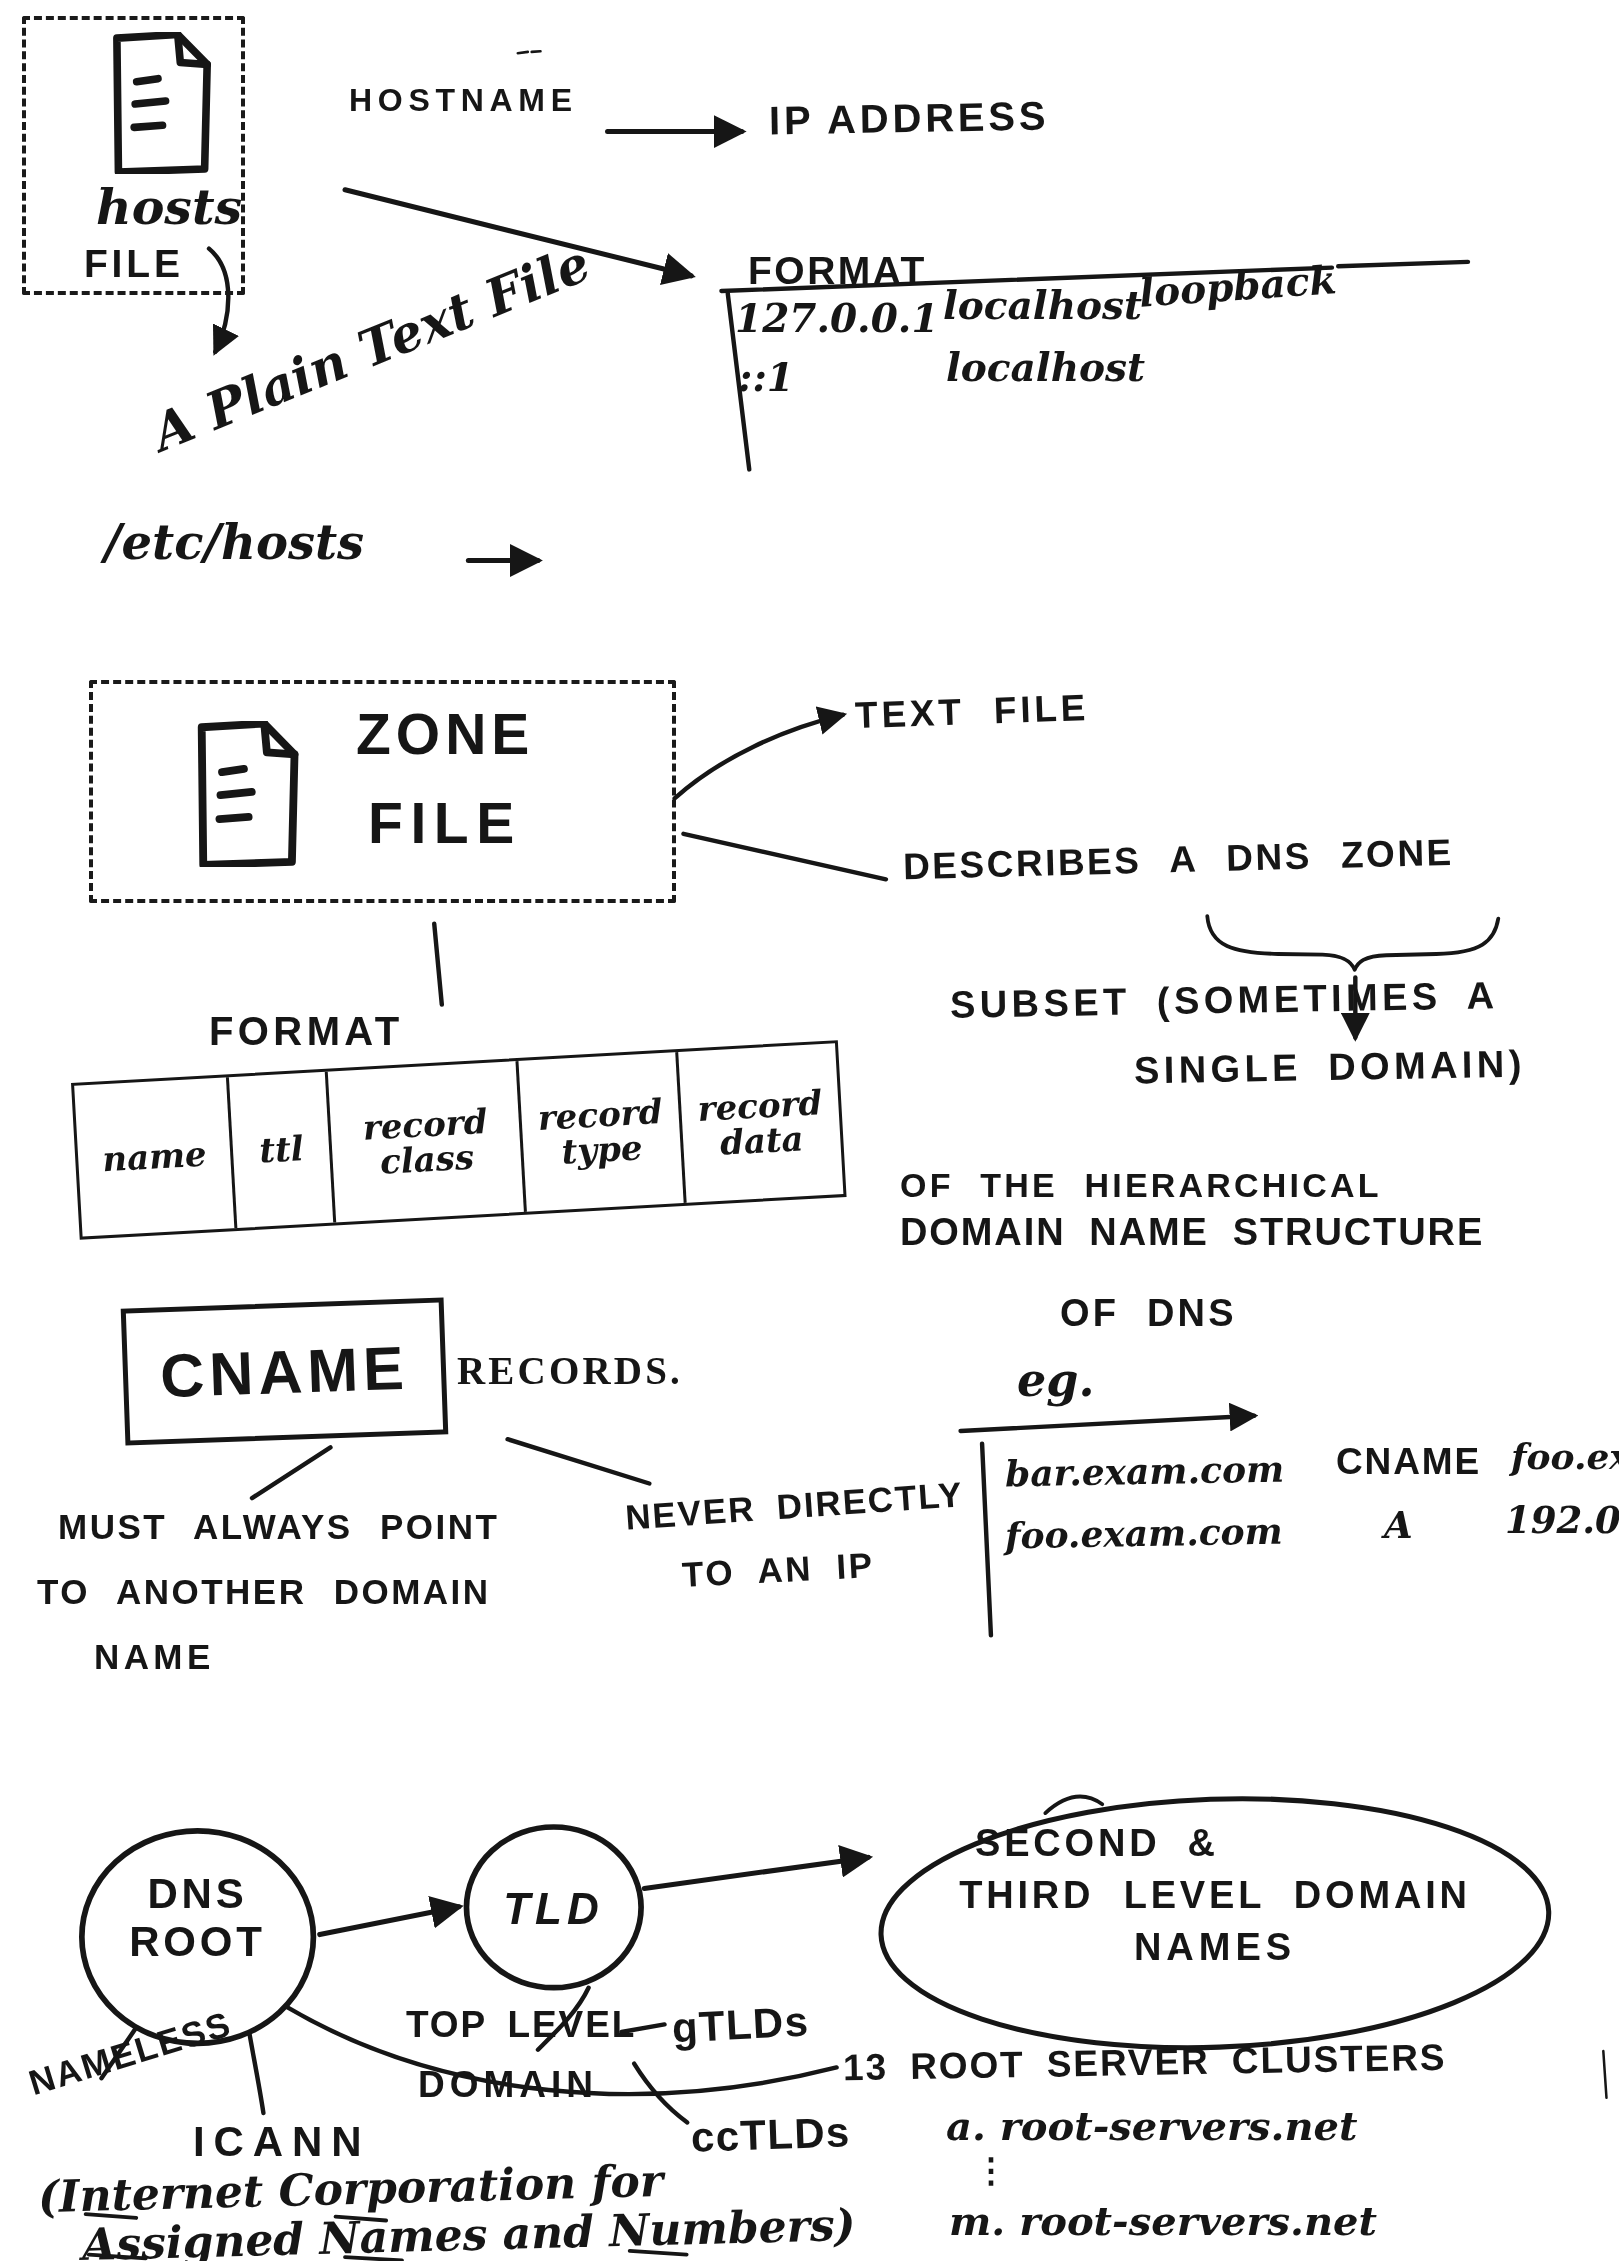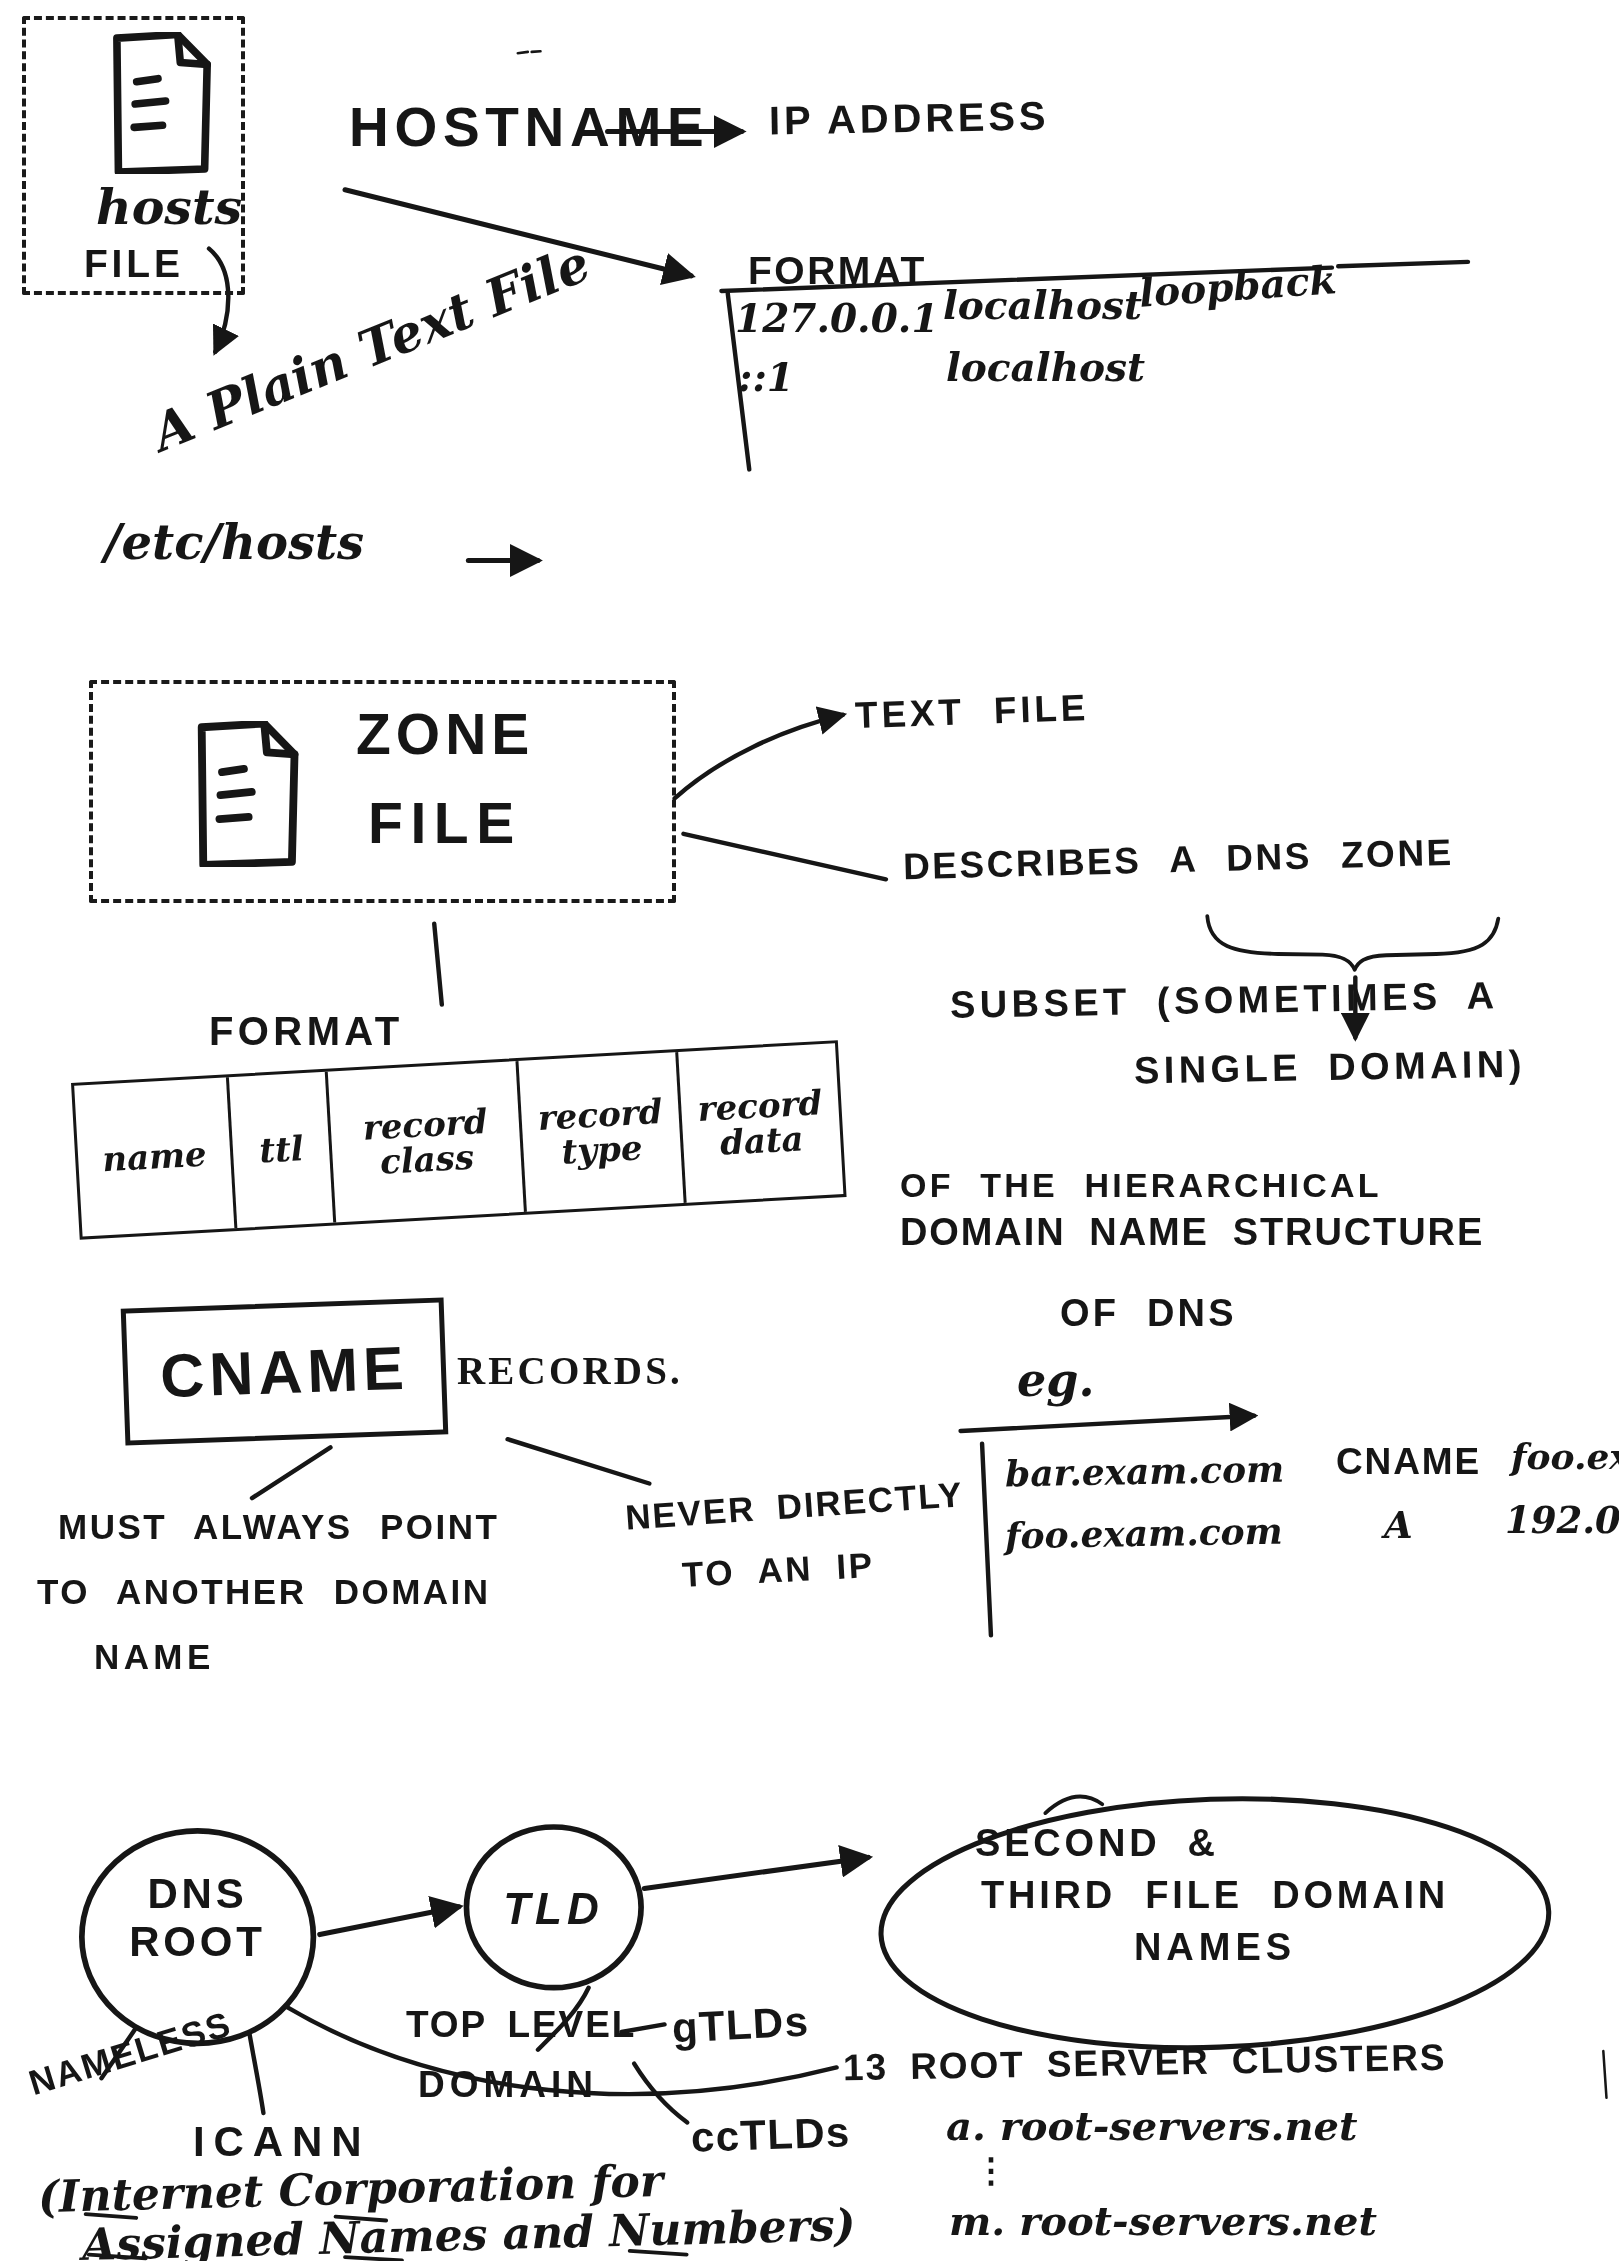--- a/index.html
+++ b/index.html
@@ -77,21 +77,21 @@
   <svg class="docicon" style="left:104px;top:32px;" width="111" height="142" viewBox="0 0 200 280">
     <g stroke="#161616" fill="none" stroke-width="15" stroke-linecap="round" stroke-linejoin="round">
       <path d="M16 12 L136 5 L194 64 L189 270 L19 276 Z"></path>
       <path d="M136 5 L141 60 L194 64"></path>
       <path d="M55 98 L97 92 M52 142 L112 136 M50 188 L106 184"></path>
     </g>
   </svg>
   <div class="t script" style="left:96px;top:178px;font-size:49px;">hosts</div>
   <div class="t print" style="left:84px;top:242px;font-size:39px;letter-spacing:3.8px;">FILE</div>
 
-  <div class="t print" style="left:349px;top:95px;font-size:55px;letter-spacing:5.7px;">HOSTNAME</div>
+  <div class="t print" style="left:349px;top:82px;font-size:32px;letter-spacing:5.7px;">HOSTNAME</div>
   <div class="t print" style="left:769px;top:96px;font-size:40px;letter-spacing:3.8px;transform:rotate(-1deg);">IP ADDRESS</div>
 
   <div class="t print" style="left:748px;top:249px;font-size:39px;letter-spacing:2.5px;">FORMAT</div>
   <div class="t script" style="left:735px;top:295px;font-size:39px;text-align:right;">127.0.0.1</div>
   <div class="t script" style="left:943px;top:282px;font-size:39px;">localhost</div>
   <div class="t script" style="left:1139px;top:263px;font-size:39px;transform:rotate(-4deg);">loopback</div>
   <div class="t script" style="left:738px;top:354px;font-size:39px;">::1</div>
   <div class="t script" style="left:946px;top:344px;font-size:39px;">localhost</div>
 
   <div class="t script" style="left:155px;top:405px;font-size:51px;transform:rotate(-22deg);transform-origin:0 50%;">A Plain Text File</div>
@@ -150,21 +150,21 @@
 
   <div class="ell-label" style="left:82px;top:1870px;width:231px;">
     <span class="print" style="font-size:42px;letter-spacing:3.8px;">DNS</span>
     <span class="print" style="font-size:42px;letter-spacing:3.8px;">ROOT</span>
   </div>
   <div class="ell-label" style="left:466px;top:1884px;width:175px;">
     <span class="print" style="font-size:44px;letter-spacing:5px;font-style:italic;">TLD</span>
   </div>
   <div class="ell-label" style="left:886px;top:1822px;width:658px;">
     <span class="print" style="font-size:38px;letter-spacing:3.8px;word-spacing:12.7px;align-self:flex-start;margin-left:89px;">SECOND &amp;</span>
-    <span class="print" style="font-size:38px;letter-spacing:3.8px;word-spacing:15px;margin-top:8.9px;">THIRD FILE DOMAIN</span>
+    <span class="print" style="font-size:38px;letter-spacing:3.8px;word-spacing:15px;margin-top:8.9px;">THIRD LEVEL DOMAIN</span>
     <span class="print" style="font-size:38px;letter-spacing:5px;margin-top:8.9px;">NAMES</span>
   </div>
 
   <div class="t print" style="left:406px;top:2004px;font-size:37px;letter-spacing:1.9px;word-spacing:8.9px;">TOP LEVEL</div>
   <div class="t print" style="left:418px;top:2064px;font-size:37px;letter-spacing:5px;">DOMAIN</div>
   <div class="t print" style="left:672px;top:2001px;font-size:42px;letter-spacing:1.3px;transform:rotate(-3deg);">gTLDs</div>
   <div class="t print" style="left:691px;top:2111px;font-size:42px;letter-spacing:1.3px;transform:rotate(-2deg);">ccTLDs</div>
 
   <div class="t print" style="left:30px;top:2064px;font-size:35px;letter-spacing:1.9px;transform:rotate(-17deg);transform-origin:0 50%;">NAMELESS</div>
   <div class="t print" style="left:193px;top:2118px;font-size:42px;letter-spacing:8.9px;">ICANN</div>

